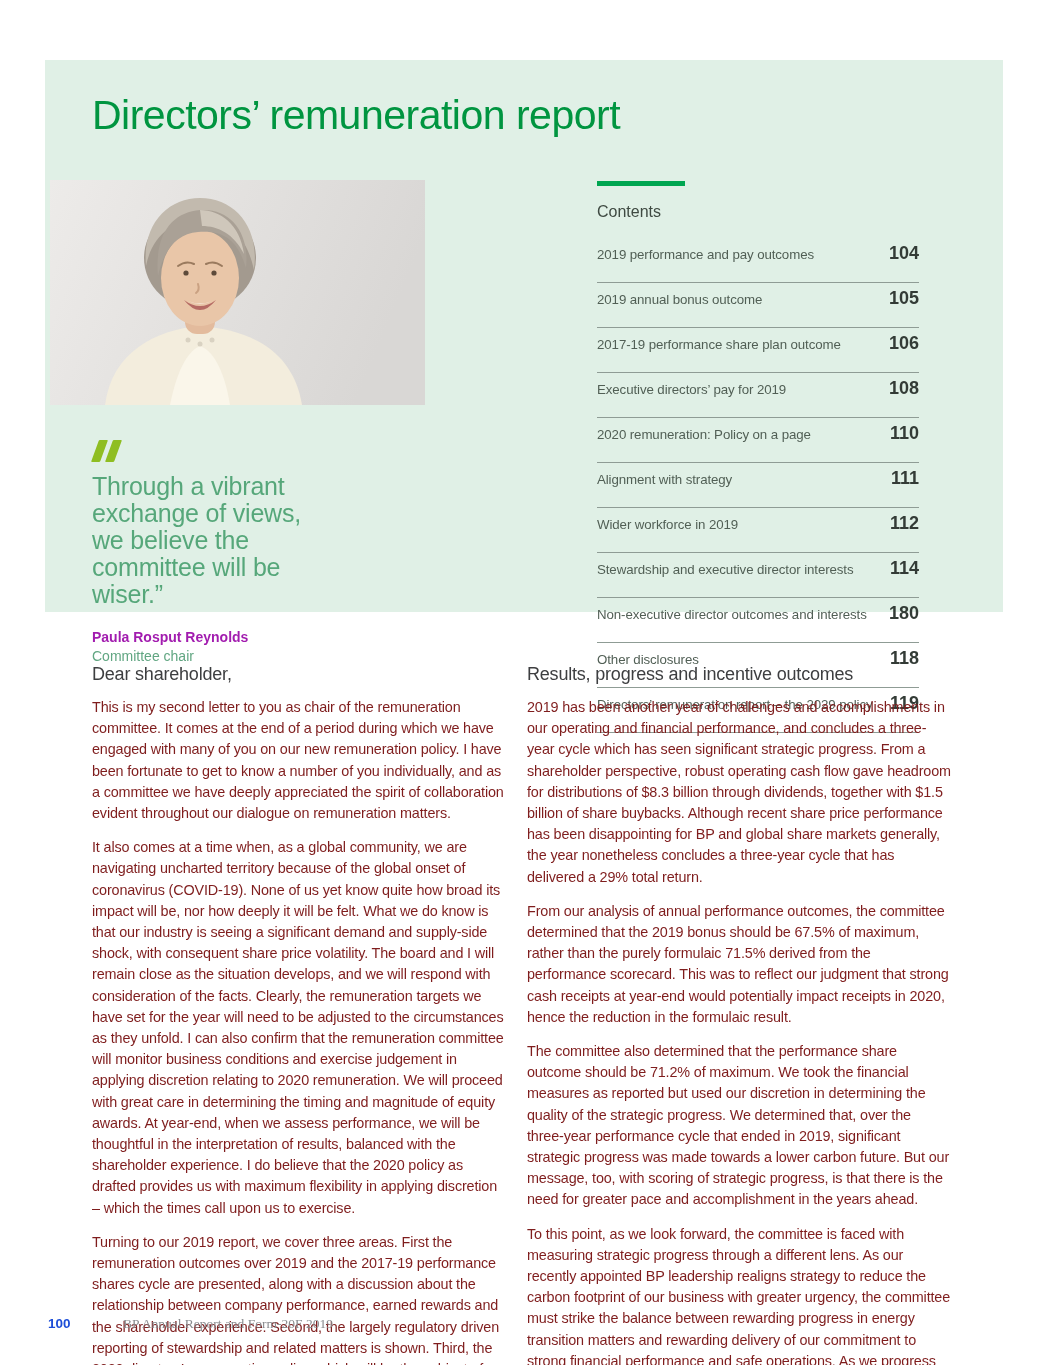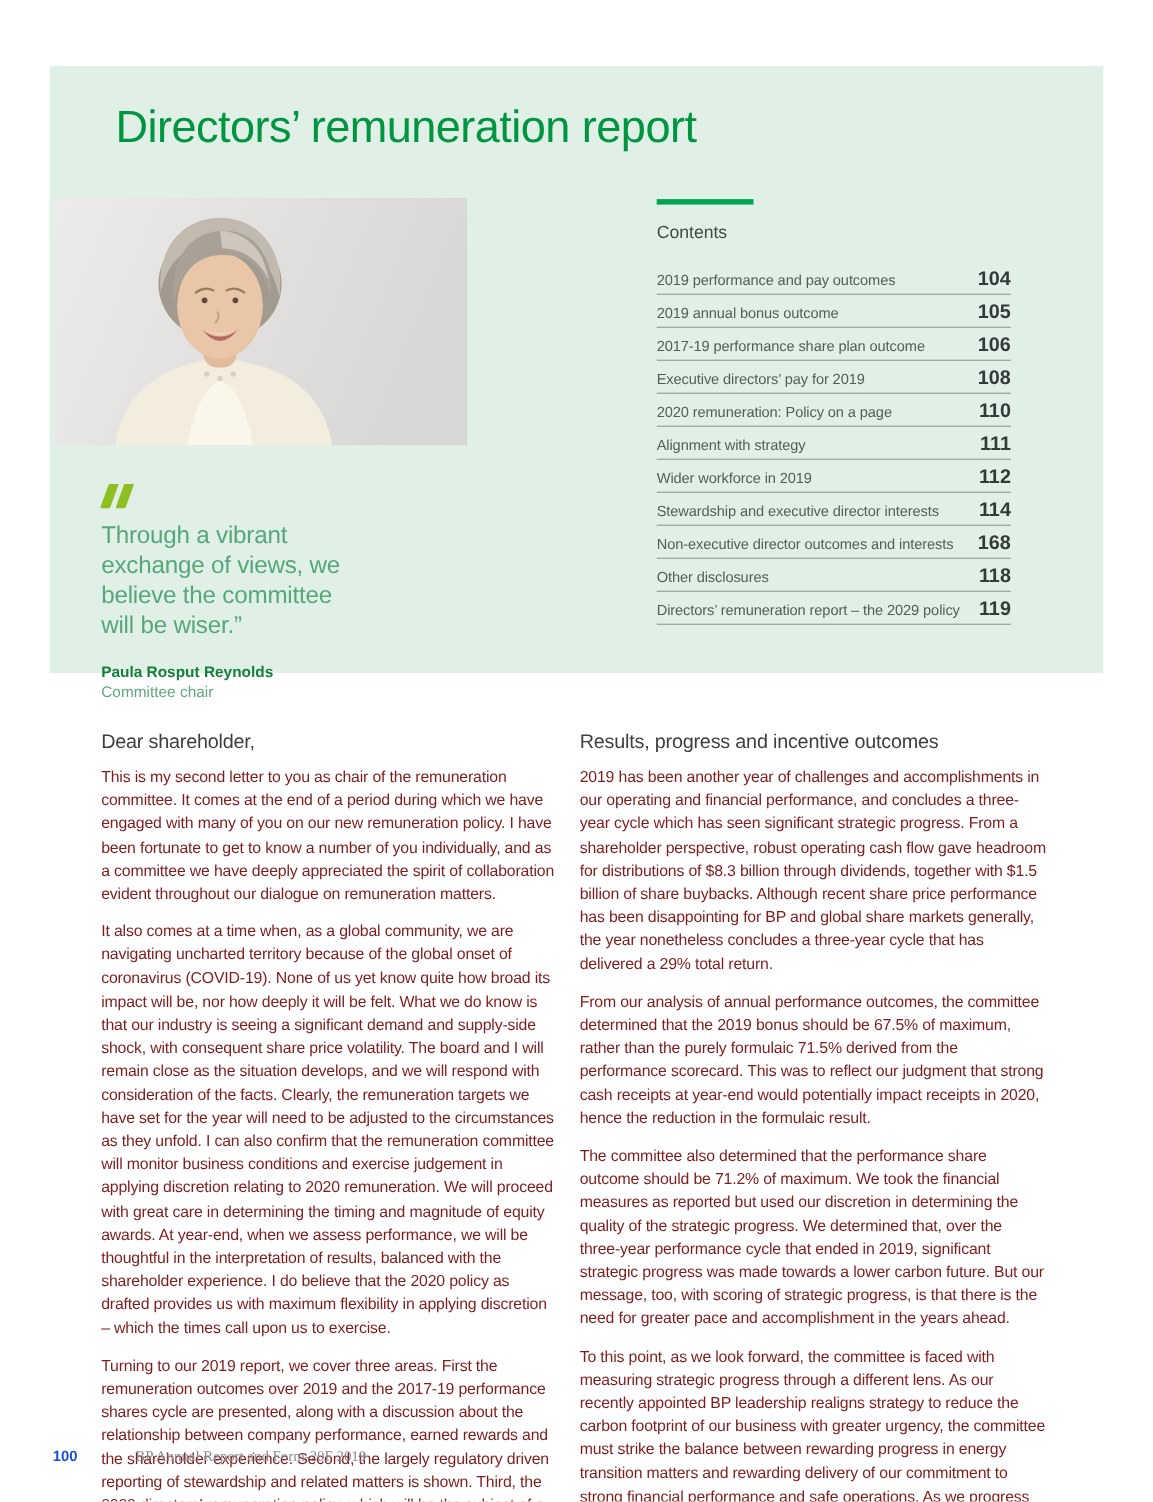--- a/index.html
+++ b/index.html
@@ -11,21 +11,21 @@
     overflow: hidden;
   }
 
   
   .banner {
     position: absolute; left: 45px; top: 60px;
     width: 958px; height: 552px;
     background: #e0f0e6;
   }
   .page-title {
-    position: absolute; left: 60px; top: 32px;
+    position: absolute; left: 47px; top: 32px;
     margin: 0;
     font-size: 41px; line-height: 46px; font-weight: 400;
     letter-spacing: -0.5px;
     color: #009540;
   }
 
   
   .photo {
     position: absolute; left: 5px; top: 120px;
     width: 375px; height: 225px;
@@ -46,21 +46,21 @@
   .contents-heading {
     margin: 0 0 17px 0;
     font-size: 16px; font-weight: 400;
     color: #3f4a42;
   }
   .contents-list {
     list-style: none; margin: 0; padding: 0;
   }
   .contents-row {
     display: flex; justify-content: space-between; align-items: baseline;
-    padding: 5px 0 3px 0;
+    padding: 5px 0 18px 0;
     border-bottom: 1px solid #8f9c95;
     cursor: pointer;
   }
   .c-label {
     font-size: 13.3px; color: #515f55; letter-spacing: -0.1px;
   }
   .c-page {
     font-size: 18px; font-weight: 700; color: #333b36;
   }
 
@@ -72,26 +72,26 @@
   .qmark { display: flex; gap: 5px; height: 22px; margin-left: 3px; }
   .qmark span {
     display: block; width: 9px; height: 22px;
     background: #8fbe22;
     transform: skewX(-20deg);
     border-radius: 1px;
   }
   .qtext {
     margin: 11px 0 0 0;
     width: 240px;
-    font-size: 22px; line-height: 27px;
+    font-size: 25px; line-height: 27px;
     color: #56a77a; letter-spacing: -0.2px;
   }
   .qname {
     margin: 21px 0 0 0;
-    font-size: 14px; font-weight: 700; color: #15803d;
+    font-size: 14px; font-weight: 700; color: #a21caf;
   }
   .qrole {
     margin: 3px 0 0 0;
     font-size: 14px; color: #61a682;
   }
 
   
   .col { position: absolute; top: 648px; }
   .col-left  { left: 92px;  width: 414px; }
   .col-right { left: 527px; width: 424px; }
@@ -202,21 +202,21 @@
             <span class="c-page">112</span>
           </li>
 
           <li class="contents-row">
             <span class="c-label">Stewardship and executive director interests</span>
             <span class="c-page">114</span>
           </li>
 
           <li class="contents-row">
             <span class="c-label">Non-executive director outcomes and interests</span>
-            <span class="c-page">168</span>
+            <span class="c-page">180</span>
           </li>
 
           <li class="contents-row">
             <span class="c-label">Other disclosures</span>
             <span class="c-page">118</span>
           </li>
 
           <li class="contents-row">
             <span class="c-label">Directors’ remuneration report – the 2029 policy</span>
             <span class="c-page">119</span>

